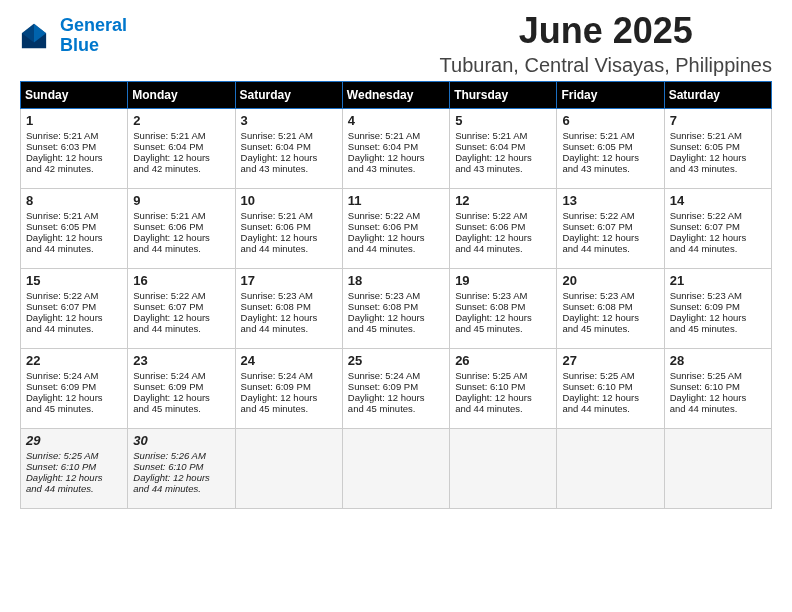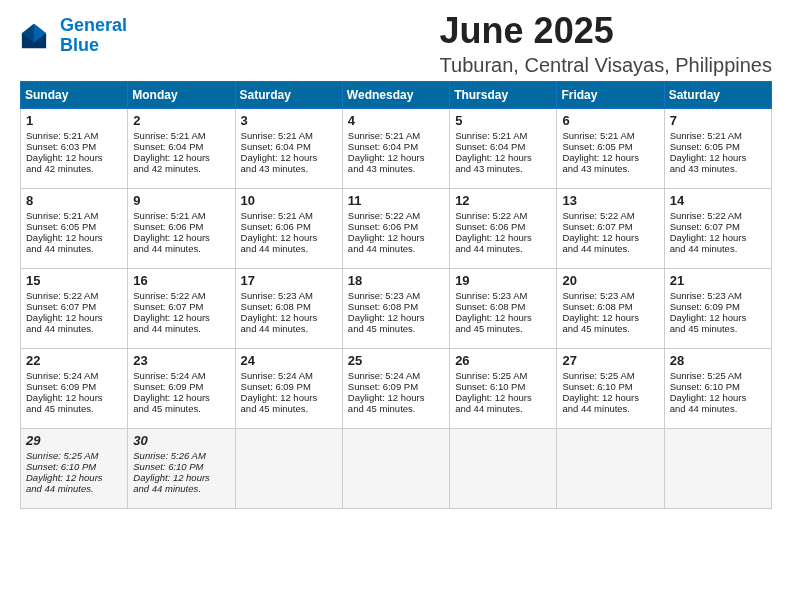--- a/index.html
+++ b/index.html
@@ -29,39 +29,39 @@
       line-height: 1.1;
     }
     .logo-text span {
       color: #0077cc;
     }
     .logo-icon {
       width: 28px;
       height: 28px;
     }
     .title-area {
-      text-align: left;
+      text-align: center;
     }
     .month-title {
       font-size: 36px;
       font-weight: bold;
       color: #222;
     }
     .location-title {
       font-size: 20px;
       color: #444;
       margin-top: 2px;
     }
     table {
       width: 100%;
       border-collapse: collapse;
       table-layout: fixed;
     }
     thead tr th {
-      background-color: #0369a1;
+      background-color: #000000;
       color: #fff;
       font-size: 12px;
       font-weight: bold;
       padding: 6px 4px;
       text-align: left;
       border: 1px solid #1a6fc4;
     }
     tbody tr td {
       border: 1px solid #ccc;
       vertical-align: top;

